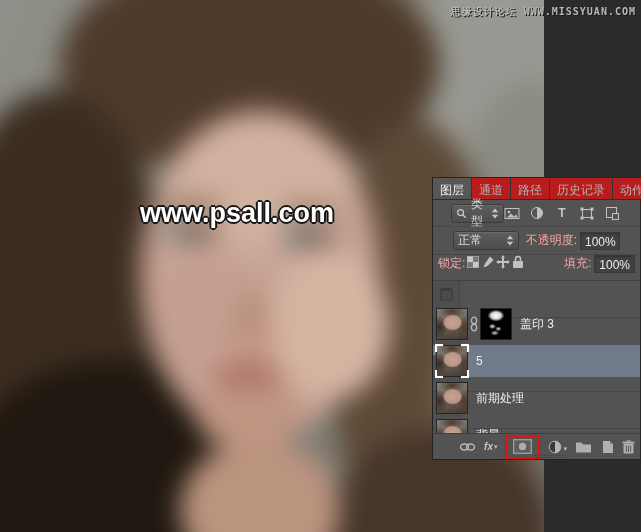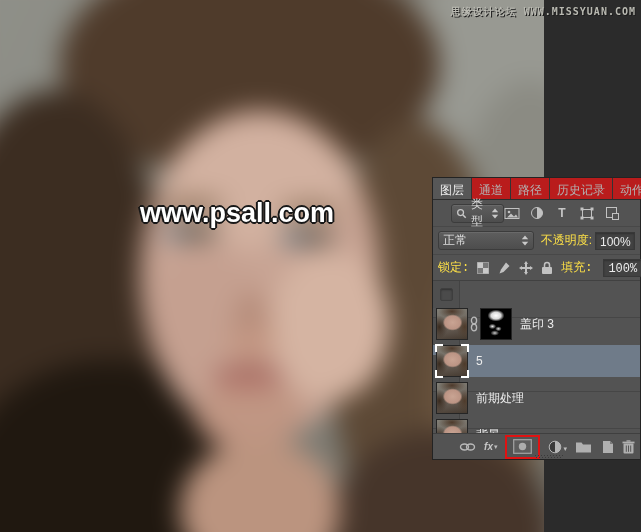--- a/index.html
+++ b/index.html
@@ -44,30 +44,30 @@
     height:19px;display:flex;align-items:center;gap:4px;padding:0 4px;
     background:linear-gradient(#5e5e5e,#4d4d4d);border:1px solid #3c3c3c;border-radius:3px;
     box-shadow:inset 0 1px 0 rgba(255,255,255,.08);
   }
   .kind-dd{width:88px;}
   .dd-arrows{margin-left:auto;display:block;}
   .ficons{display:flex;align-items:center;gap:9px;margin-left:auto;padding-right:2px;}
   .ficon{display:flex;align-items:center;justify-content:center;width:16px;height:15px;}
   .t-glyph{font-weight:bold;font-size:12px;color:#c6c6c6;line-height:1;}
 
-  .blend-row{height:28px;flex:0 0 28px;display:flex;align-items:center;padding:0 5px;border-bottom:1px solid #484848;}
+  .blend-row{height:28px;flex:0 0 28px;display:flex;align-items:center;padding:0 20px;border-bottom:1px solid #484848;}
   .blend-dd{width:106px;}
-  .lbl{color:#fde047;white-space:nowrap;}
+  .lbl{color:#fca5a5;white-space:nowrap;}
   .blend-row .lbl{margin-left:7px;}
   .valbox{
     margin-left:3px;min-width:40px;height:18px;padding:2px 4px 0;
     background:#424242;border:1px solid #383838;box-shadow:inset 0 1px 2px rgba(0,0,0,.25);
     color:#ececec;
   }
-  .lock-row{height:26px;flex:0 0 26px;display:flex;align-items:center;gap:8px;padding:0 5px;border-bottom:1px solid #414141;font-family:Liberation Mono, monospace;}
+  .lock-row{height:26px;flex:0 0 26px;display:flex;padding:0 5px;border-bottom:1px solid #414141;}
   .lockicon{display:flex;align-items:center;justify-content:center;width:15px;height:14px;}
   .lock-row .fill-lbl{margin-left:auto;}
 
   .layers-list{flex:1;overflow:hidden;}
   .lrow{height:37px;display:flex;align-items:stretch;border-bottom:1px solid #464646;flex-direction:column;}
   .eyecell{flex:0 0 27px;width:27px;border-right:1px solid #434343;display:flex;align-items:center;justify-content:center;background:#4f4f4f;}
   .lcontent{flex:1;display:flex;align-items:center;padding-left:3px;}
   .lrow.selected .lcontent{background:#6f7b89;}
   .thumbwrap{position:relative;width:32px;height:32px;flex:0 0 32px;}
   .thumb{

